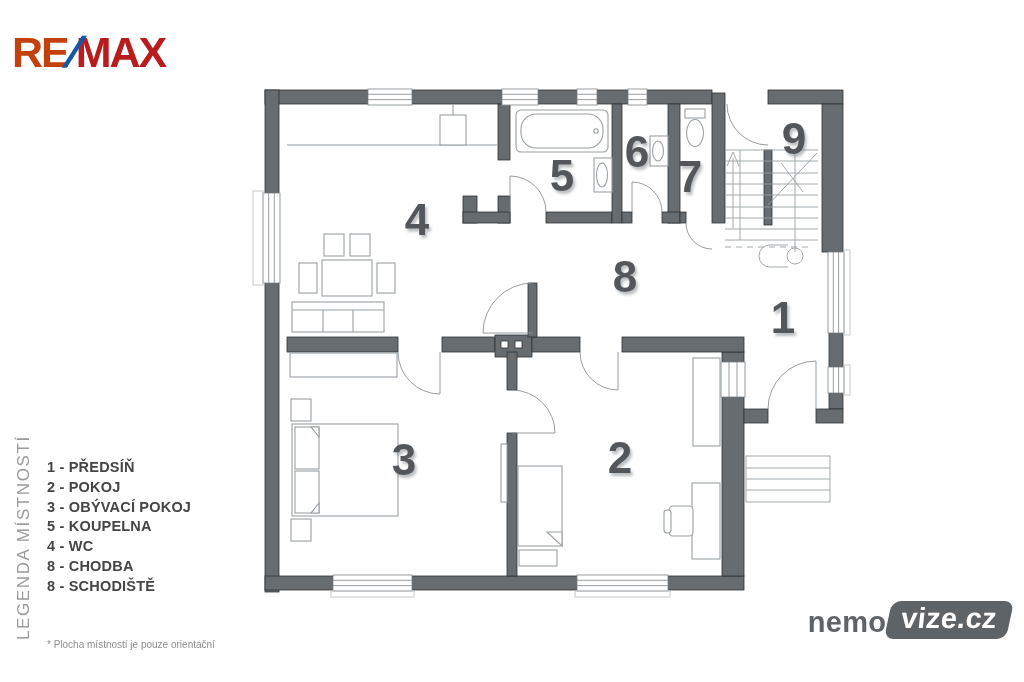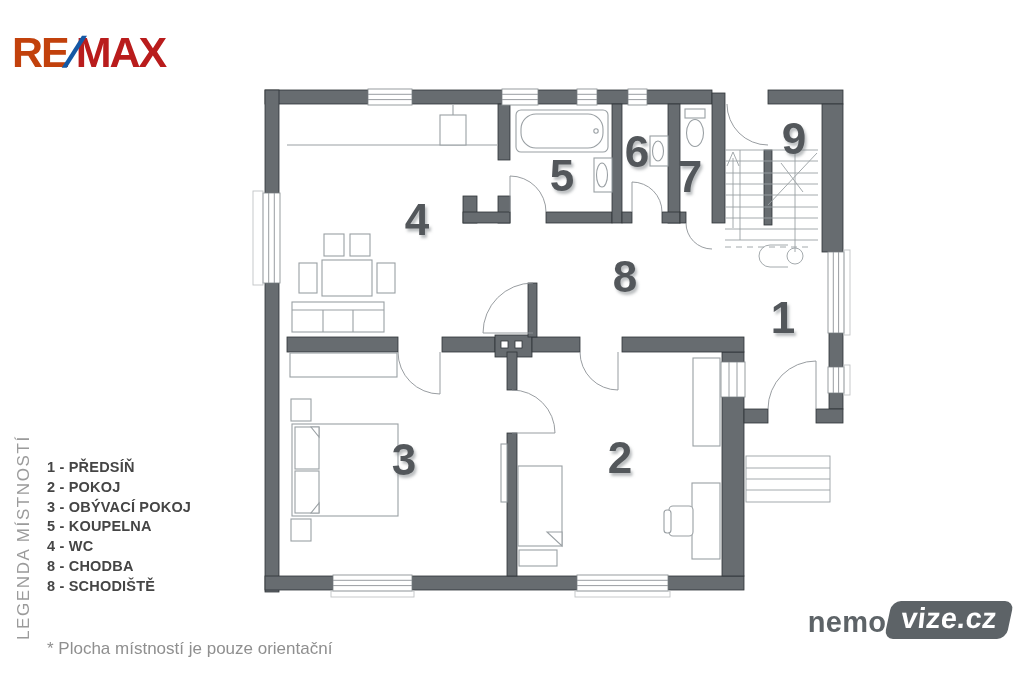--- a/index.html
+++ b/index.html
@@ -15,21 +15,21 @@
   .room-number{position:absolute;font-weight:700;font-size:44px;color:#53575b;
                transform:translate(-50%,-50%);
                text-shadow:2px 3px 3px rgba(130,134,138,0.55);}
   
   .legend-vertical{position:absolute;left:14px;top:462px;height:178px;
                    writing-mode:vertical-rl;transform:rotate(180deg);
                    font-size:17px;color:#9b9b9b;letter-spacing:1.6px;white-space:nowrap;}
   .legend-list{position:absolute;left:47px;top:458px;}
   .legend-row{font-weight:700;font-size:14.5px;color:#454545;line-height:19.8px;
               letter-spacing:0.2px;white-space:nowrap;}
-  .legend-footnote{position:absolute;left:47px;top:639px;font-size:17px;color:#8f8f8f;}
+  .legend-footnote{position:absolute;left:47px;top:639px;font-size:10px;color:#8f8f8f;}
   
   .nemovize{position:absolute;top:601px;right:14px;display:flex;align-items:flex-end;
             font-weight:700;font-size:29px;color:#5d6367;letter-spacing:0.3px;}
   .nemovize .badge{display:inline-block;background:#5d6367;color:#fff;
                    transform:skewX(-12deg);border-radius:9px;padding:1px 13px 4px;margin-left:2px;}
   .nemovize .badge span{display:inline-block;transform:skewX(6deg);}
 </style>
 </head>
 <body>
 

